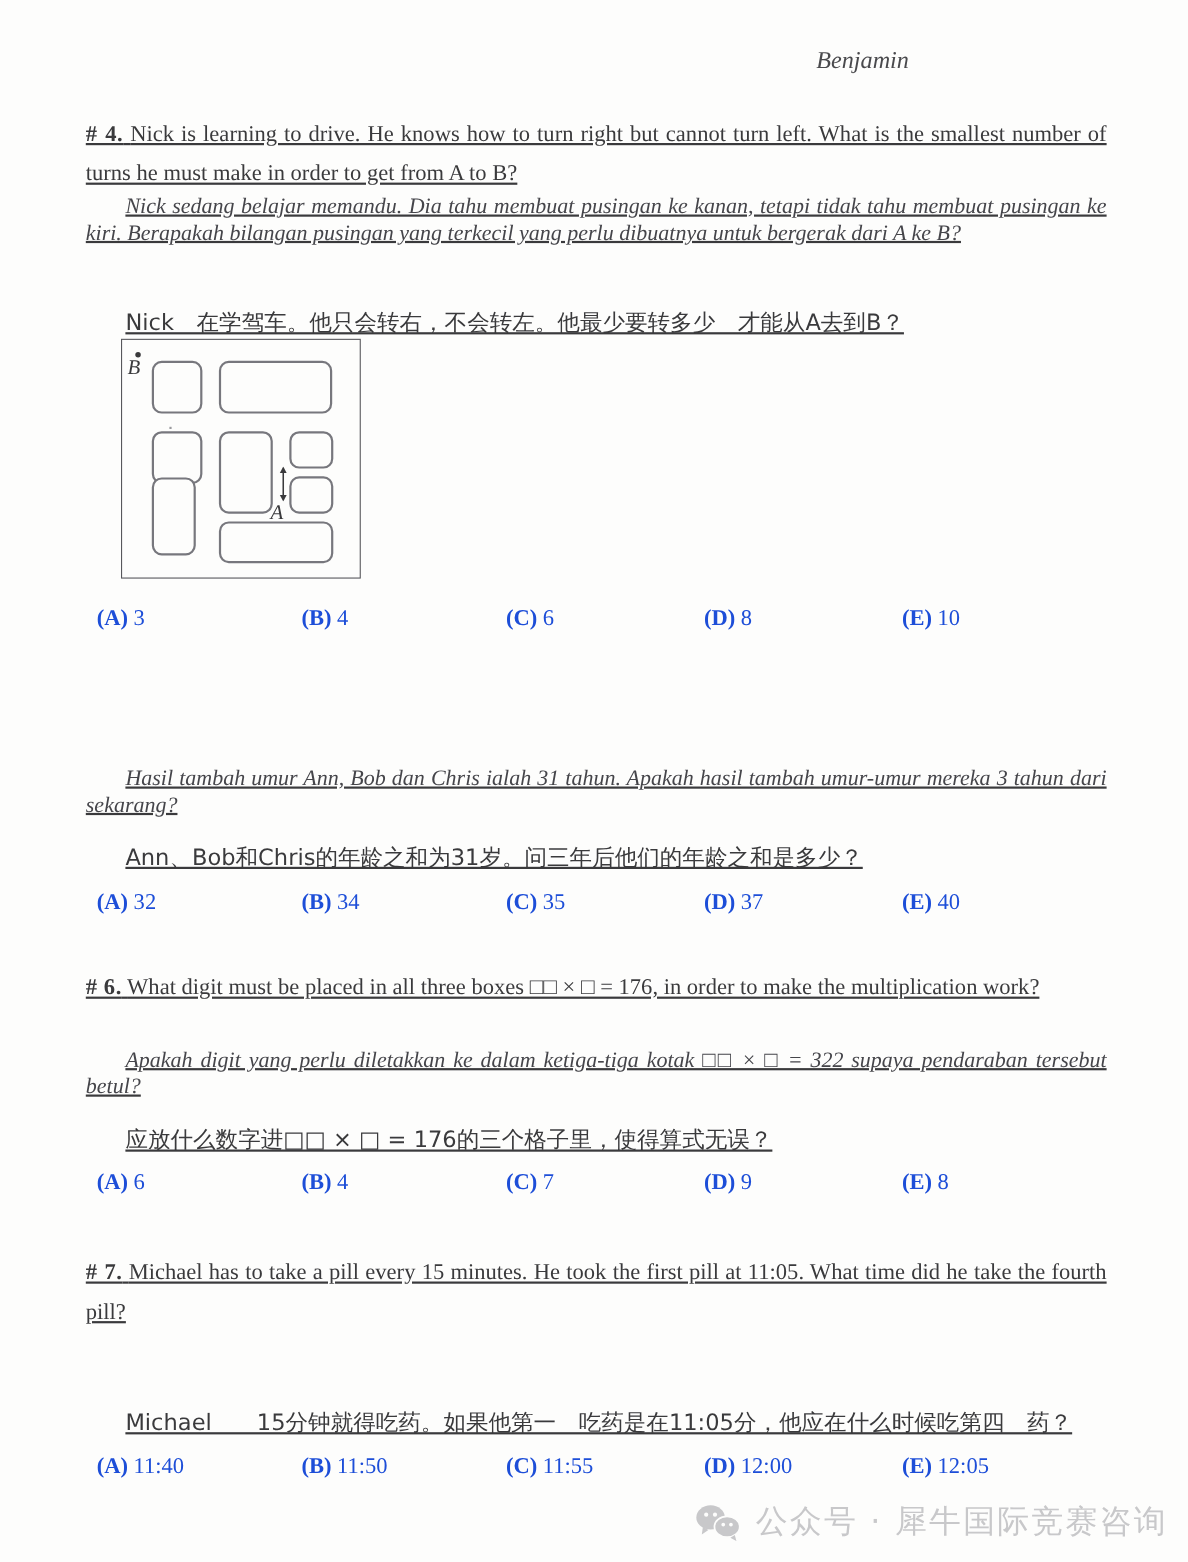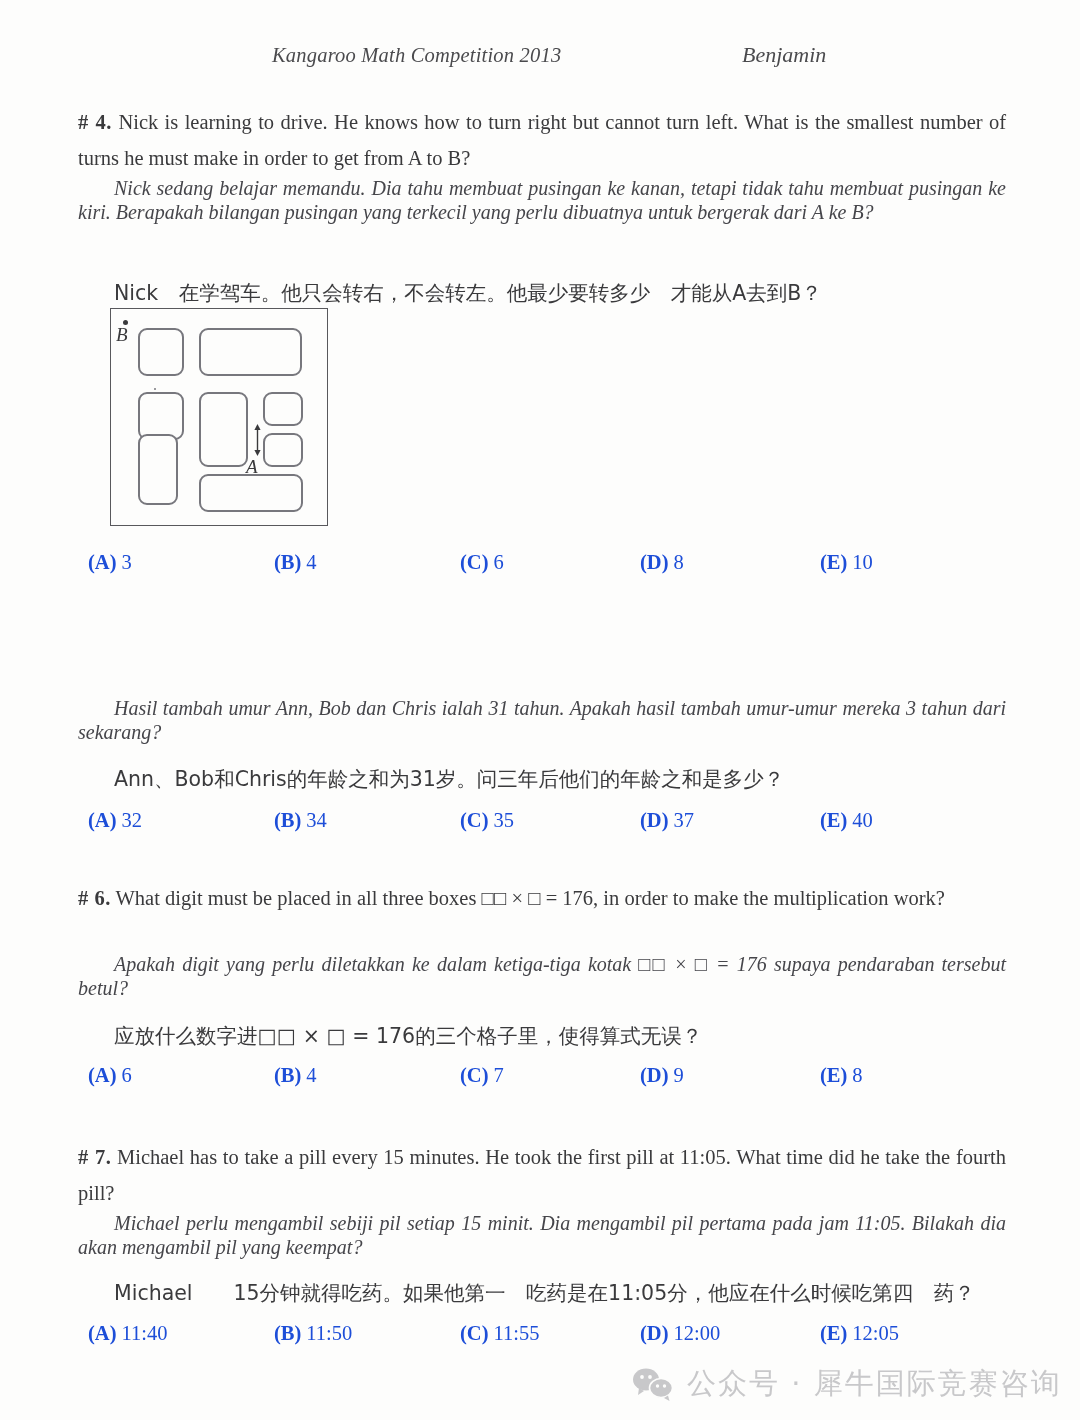--- a/index.html
+++ b/index.html
@@ -49,20 +49,21 @@
     color: #4a4a4d;
     white-space: nowrap;
     margin-left: 24px;
   }
 
   
   .qblock {
     position: absolute;
     left: 78px;
     width: 928px;
+    text-decoration: underline;
   }
   .en-line {
     font-size: 20.5px;
     line-height: 36px;
     color: #3a3a3c;
     text-align: justify;
     text-justify: inter-word;
   }
   .en-line .qnum {
     font-weight: bold;
@@ -192,21 +193,20 @@
   .wechat-icon {
     display: block;
   }
 </style>
 </head>
 <body>
 
 <div class="page">
 
   <div class="doc-header">
-    <span class="title">Kangaroo Math Competition 2013</span>
     <span class="level">Benjamin</span>
   </div>
 
   <div class="qblock" style="top:104px;">
     <div class="en-line"><span class="qnum"># 4.</span>
       <span>Nick is learning to drive. He knows how to turn right but cannot turn left. What is the smallest number of turns he must make in order to get from A to B?</span></div>
   </div>
   <div class="qblock" style="top:176px;">
     <div class="ms-line indent">Nick sedang belajar memandu. Dia tahu membuat pusingan ke kanan, tetapi tidak tahu membuat pusingan ke kiri. Berapakah bilangan pusingan yang terkecil yang perlu dibuatnya untuk bergerak dari A ke B?</div>
   </div>
@@ -260,40 +260,37 @@
     <span class="opt o2"><span class="lbl">(C)</span><span class="val">35</span></span>
     <span class="opt o3"><span class="lbl">(D)</span><span class="val">37</span></span>
     <span class="opt o4"><span class="lbl">(E)</span><span class="val">40</span></span>
   </div>
 
   <div class="qblock" style="top:880px;">
     <div class="en-line"><span class="qnum"># 6.</span>
       <span>What digit must be placed in all three boxes □□ × □ = 176, in order to make the multiplication work?</span></div>
   </div>
   <div class="qblock" style="top:952px;">
-    <div class="ms-line indent">Apakah digit yang perlu diletakkan ke dalam ketiga-tiga kotak □□ × □ = 176 supaya pendaraban tersebut betul?</div>
+    <div class="ms-line indent">Apakah digit yang perlu diletakkan ke dalam ketiga-tiga kotak □□ × □ = 322 supaya pendaraban tersebut betul?</div>
   </div>
   <div class="qblock" style="top:1019px;">
     <div class="zh-line">应放什么数字进□□ × □ = 176的三个格子里，使得算式无误？</div>
   </div>
 
   <div class="options" style="top:1064px;">
     <span class="opt o0"><span class="lbl">(A)</span><span class="val">6</span></span>
     <span class="opt o1"><span class="lbl">(B)</span><span class="val">4</span></span>
     <span class="opt o2"><span class="lbl">(C)</span><span class="val">7</span></span>
     <span class="opt o3"><span class="lbl">(D)</span><span class="val">9</span></span>
     <span class="opt o4"><span class="lbl">(E)</span><span class="val">8</span></span>
   </div>
 
   <div class="qblock" style="top:1139px;">
     <div class="en-line"><span class="qnum"># 7.</span>
       <span>Michael has to take a pill every 15 minutes. He took the first pill at 11:05. What time did he take the fourth pill?</span></div>
-  </div>
-  <div class="qblock" style="top:1211px;">
-    <div class="ms-line indent">Michael perlu mengambil sebiji pil setiap 15 minit. Dia mengambil pil pertama pada jam 11:05. Bilakah dia akan mengambil pil yang keempat?</div>
   </div>
   <div class="qblock" style="top:1276px;">
     <div class="zh-line">Michael　　15分钟就得吃药。如果他第一　吃药是在11:05分，他应在什么时候吃第四　药？</div>
   </div>
 
   <div class="options" style="top:1322px;">
     <span class="opt o0"><span class="lbl">(A)</span><span class="val">11:40</span></span>
     <span class="opt o1"><span class="lbl">(B)</span><span class="val">11:50</span></span>
     <span class="opt o2"><span class="lbl">(C)</span><span class="val">11:55</span></span>
     <span class="opt o3"><span class="lbl">(D)</span><span class="val">12:00</span></span>

